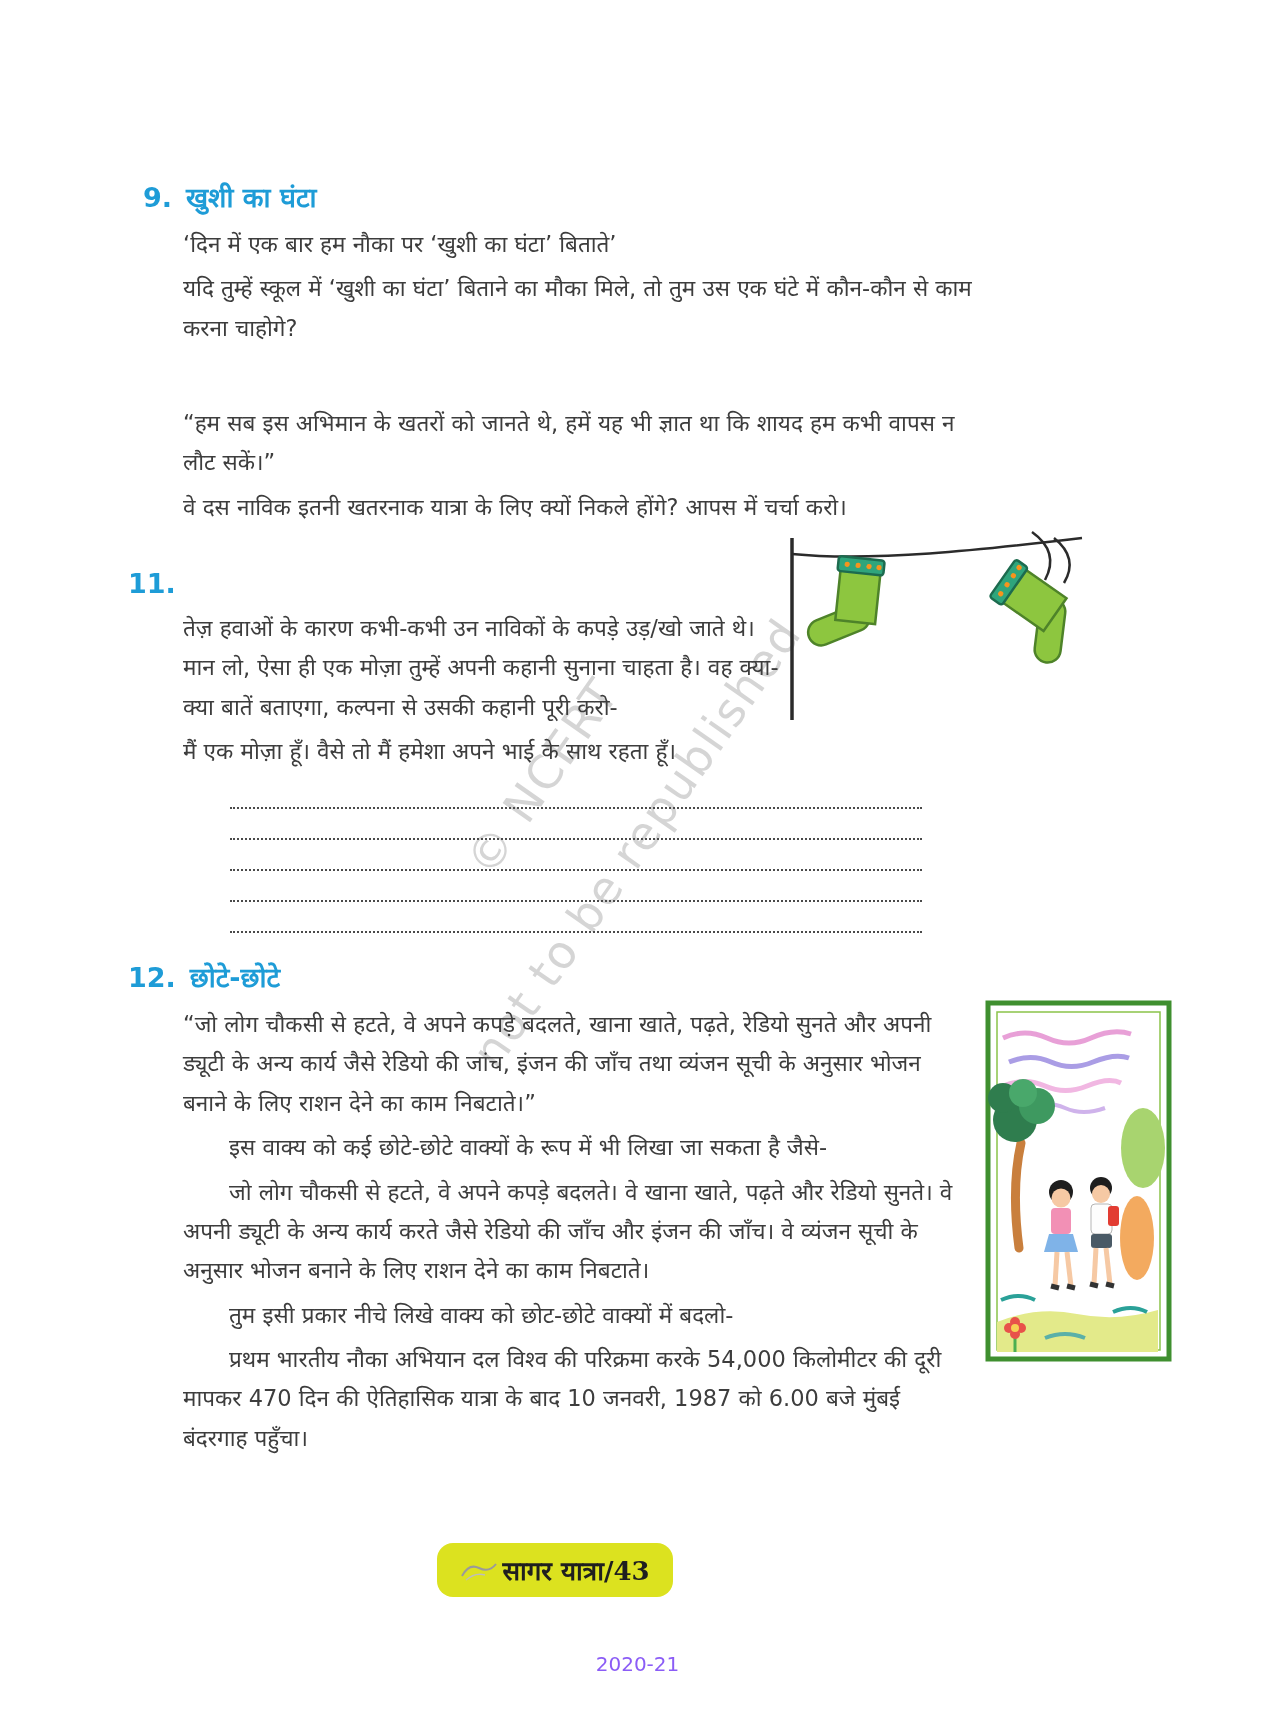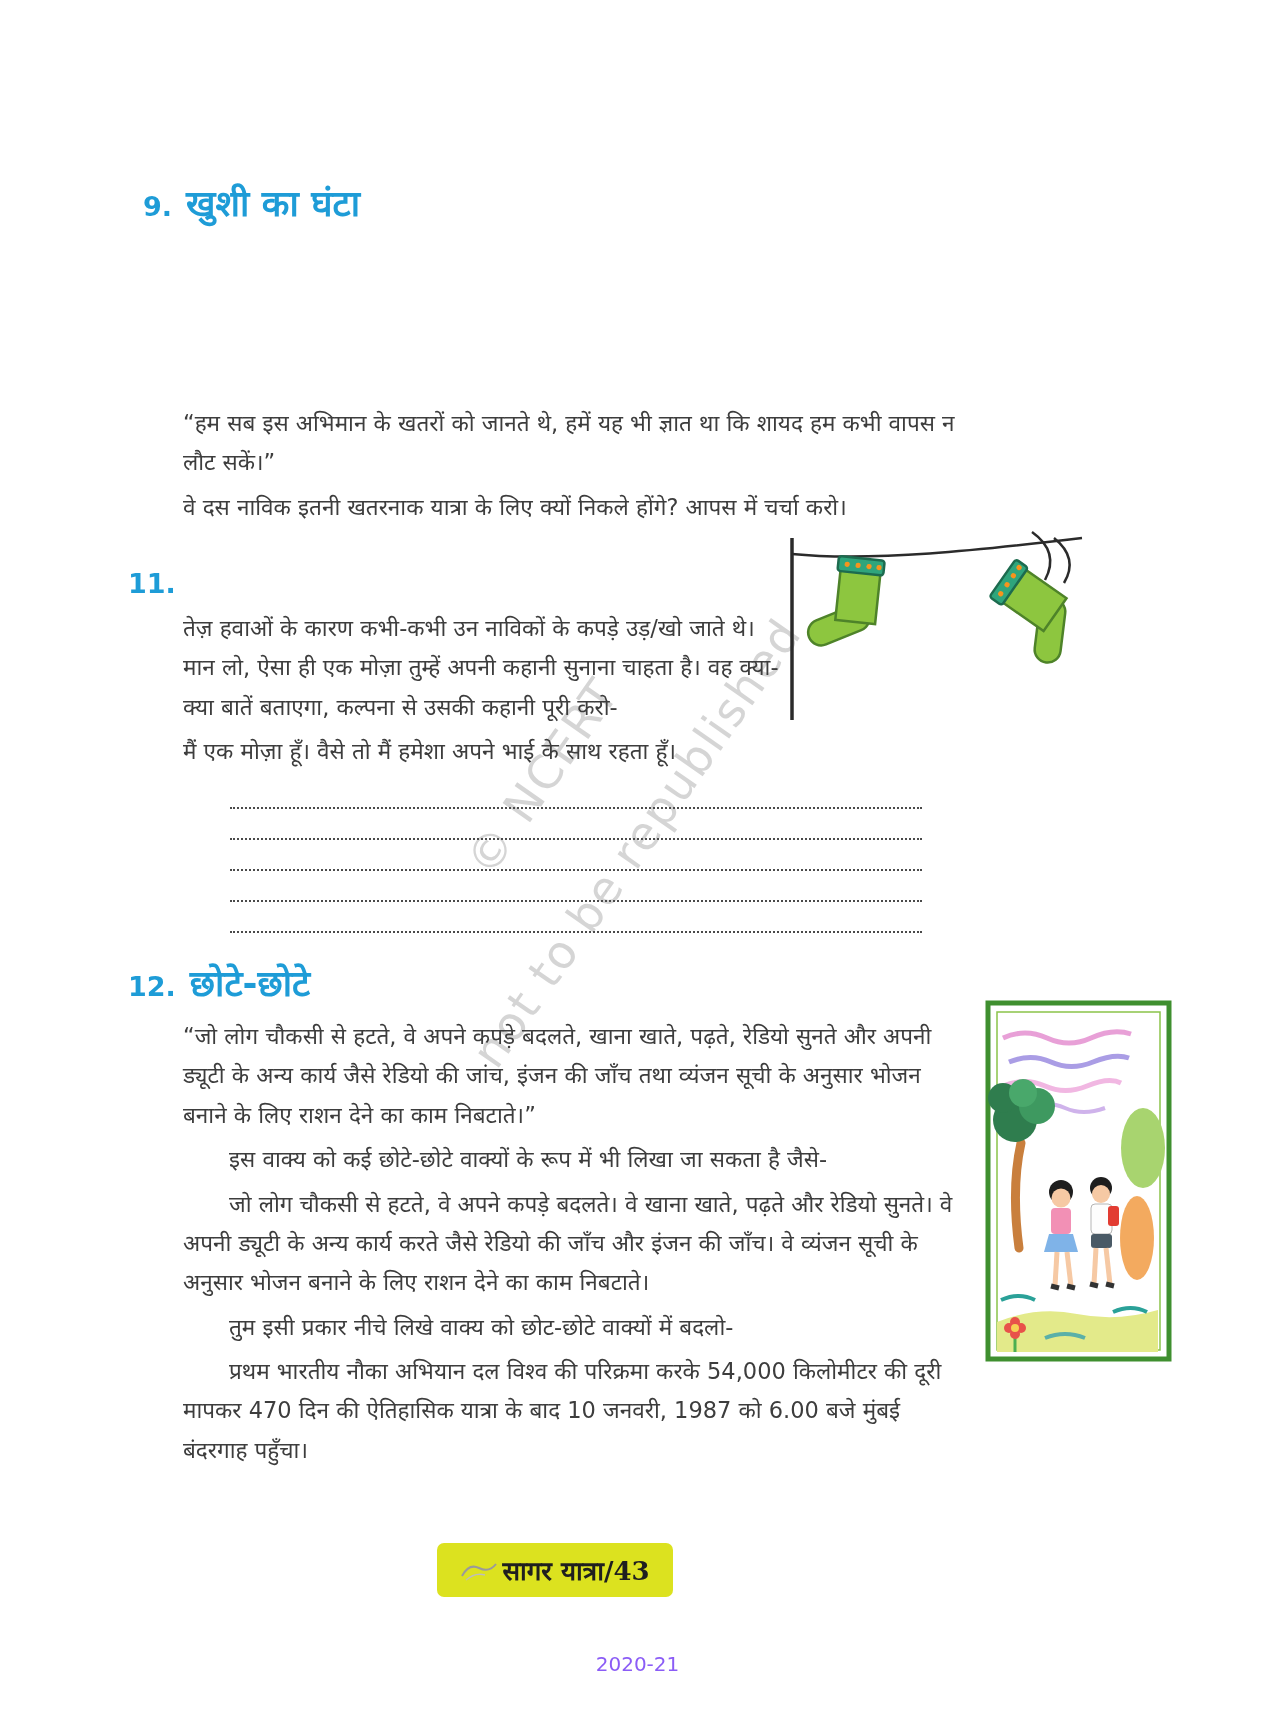--- a/index.html
+++ b/index.html
@@ -18,41 +18,41 @@
   .watermark div { line-height:2.5; white-space:nowrap; }
 
   
   .section { position:absolute; left:128px; width:940px; }
   .s9  { top:178px; }
   .s10 { top:404px; }
   .s11 { top:568px; }
   .s12 { top:958px; }
   .sec-head { display:flex; align-items:baseline; gap:14px; margin-bottom:10px; }
   .sec-num  { min-width:44px; text-align:right; color:#1e9cd7; font-size:27px; font-weight:bold; }
-  .sec-title{ color:#1e9cd7; font-size:36px; font-weight:bold; }
+  .sec-title{ color:#1e9cd7; font-size:27px; font-weight:bold; }
   .sec-body { margin-left:55px; font-size:22.5px; line-height:1.75; color:#3d3d3d; }
   .sec-body p { max-width:800px; margin-bottom:5px; }
   .s11 .sec-body p.narrow  { max-width:596px; }
   .s11 .sec-body p.narrow2 { max-width:660px; }
   .s12 .sec-body p { max-width:788px; }
   .s12 .sec-body p.indent { text-indent:46px; }
 
   
   .dotted-lines { position:absolute; left:230px; top:778px; width:692px; }
   .answer-line { height:31px; border-bottom:2.5px dotted #4a4a4a; }
 
   
   .socks-wrap { position:absolute; left:782px; top:524px; width:302px; height:198px; }
   .kids-wrap  { position:absolute; left:985px; top:1000px; width:187px; height:362px; }
   .socks-wrap svg, .kids-wrap svg { width:100%; height:100%; display:block; }
 
   
   .footer-badge {
     position:absolute; left:437px; top:1543px; width:236px; height:54px;
-    background:#dce21f; border-radius:7px;
+    background:#dce21f; border-radius:16px;
     display:flex; align-items:center; justify-content:center; gap:4px;
   }
   .footer-doodle { width:38px; height:28px; }
   .footer-label { font-size:26px; font-weight:bold; color:#1f1f1f; font-family:"DejaVu Serif", serif; }
 
   .edition {
     position:absolute; top:1652px; left:0; width:100%; text-align:center;
     font-size:20px; color:#8b5cf6;
   }
 </style>
@@ -63,20 +63,24 @@
 
   <div class="watermark">
     <div>© NCERT</div>
     <div>not to be republished</div>
   </div>
 
   <section class="section s9">
     <div class="sec-head">
       <span class="sec-num">9.</span>
       <span class="sec-title">खुशी का घंटा</span>
+    </div>
+    <div class="sec-body">
+      <p>‘दिन में एक बार हम नौका पर ‘खुशी का घंटा’ बिताते’</p>
+      <p>यदि तुम्हें स्कूल में ‘खुशी का घंटा’ बिताने का मौका मिले, तो तुम उस एक घंटे में कौन-कौन से काम करना चाहोगे?</p>
     </div>
   </section>
 
   <section class="section s10">
     <div class="sec-body">
       <p>“हम सब इस अभिमान के खतरों को जानते थे, हमें यह भी ज्ञात था कि शायद हम कभी वापस न लौट सकें।”</p>
       <p>वे दस नाविक इतनी खतरनाक यात्रा के लिए क्यों निकले होंगे? आपस में चर्चा करो।</p>
     </div>
   </section>
 

